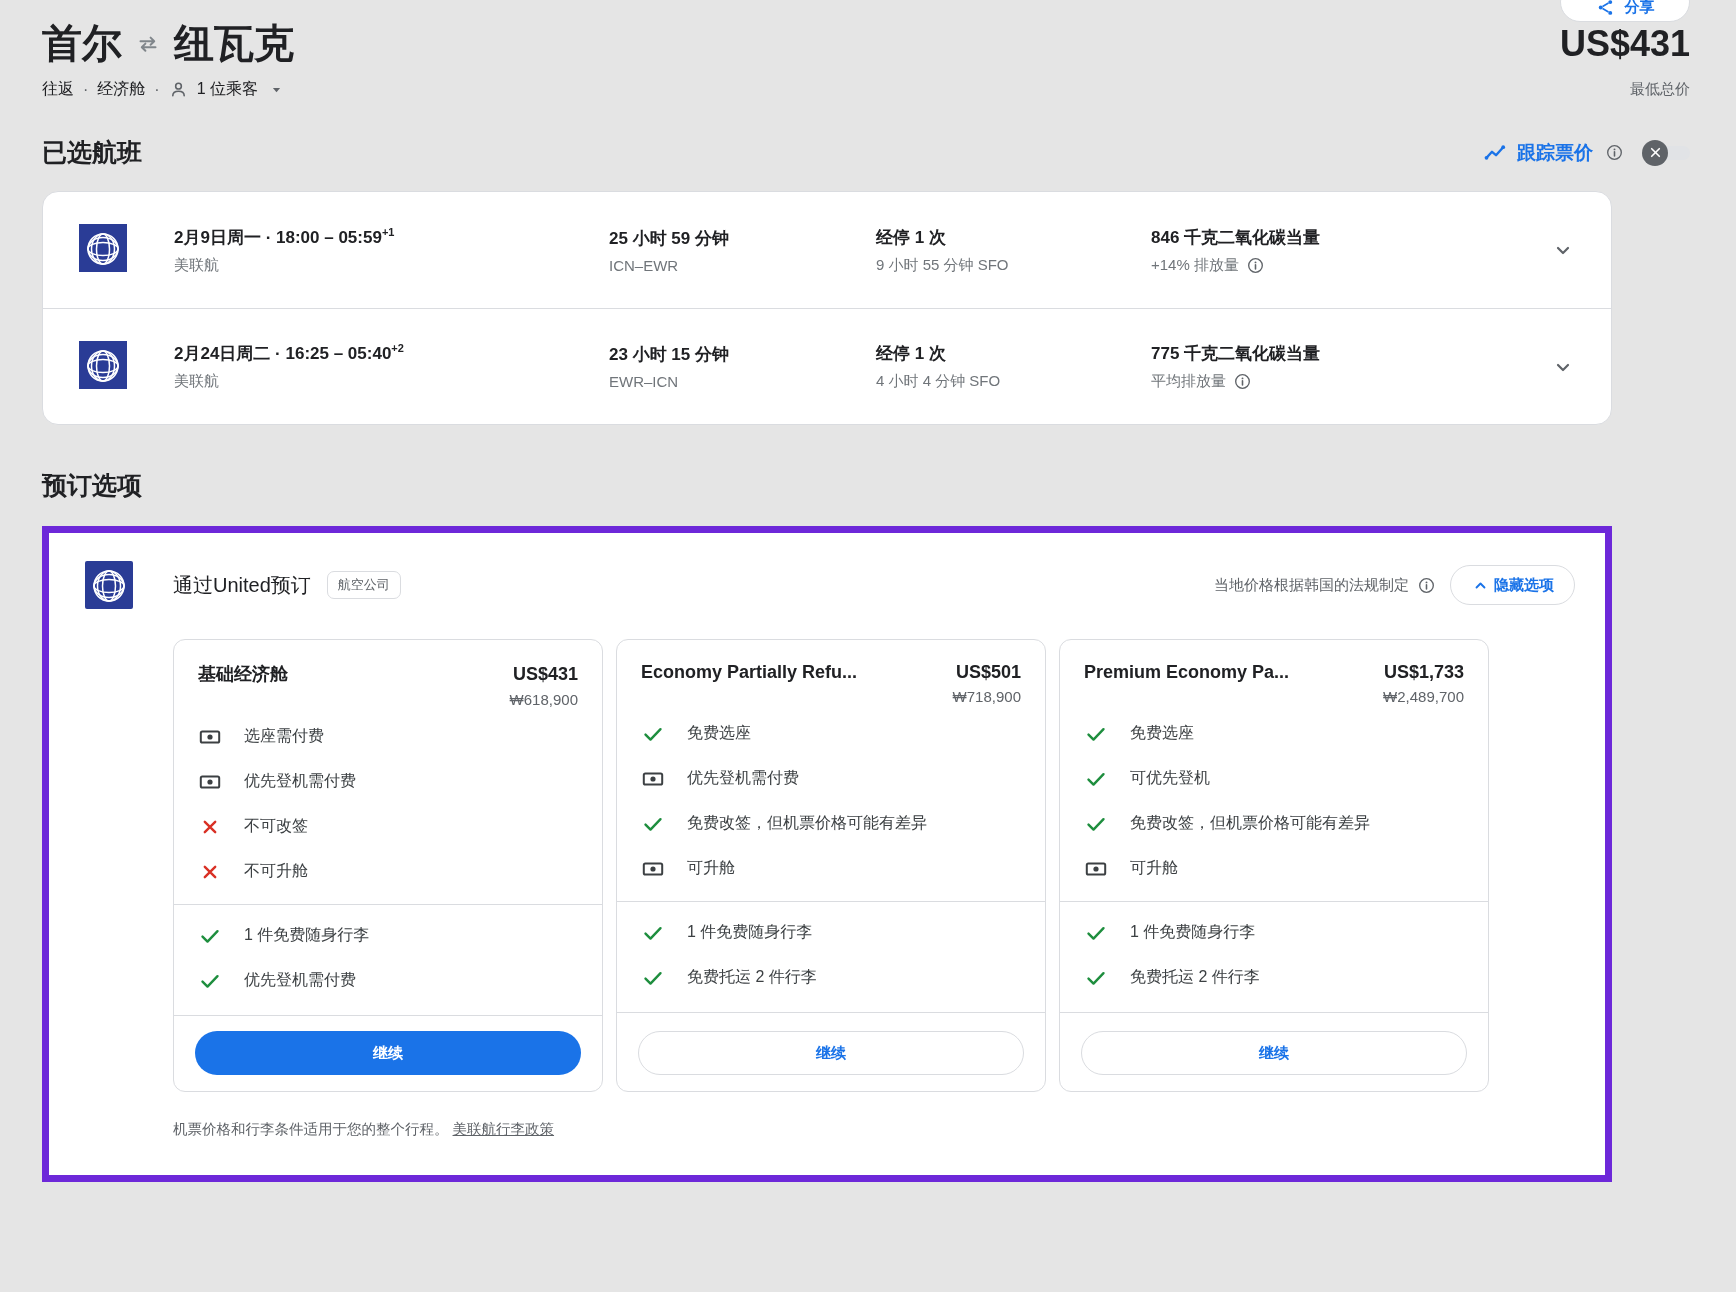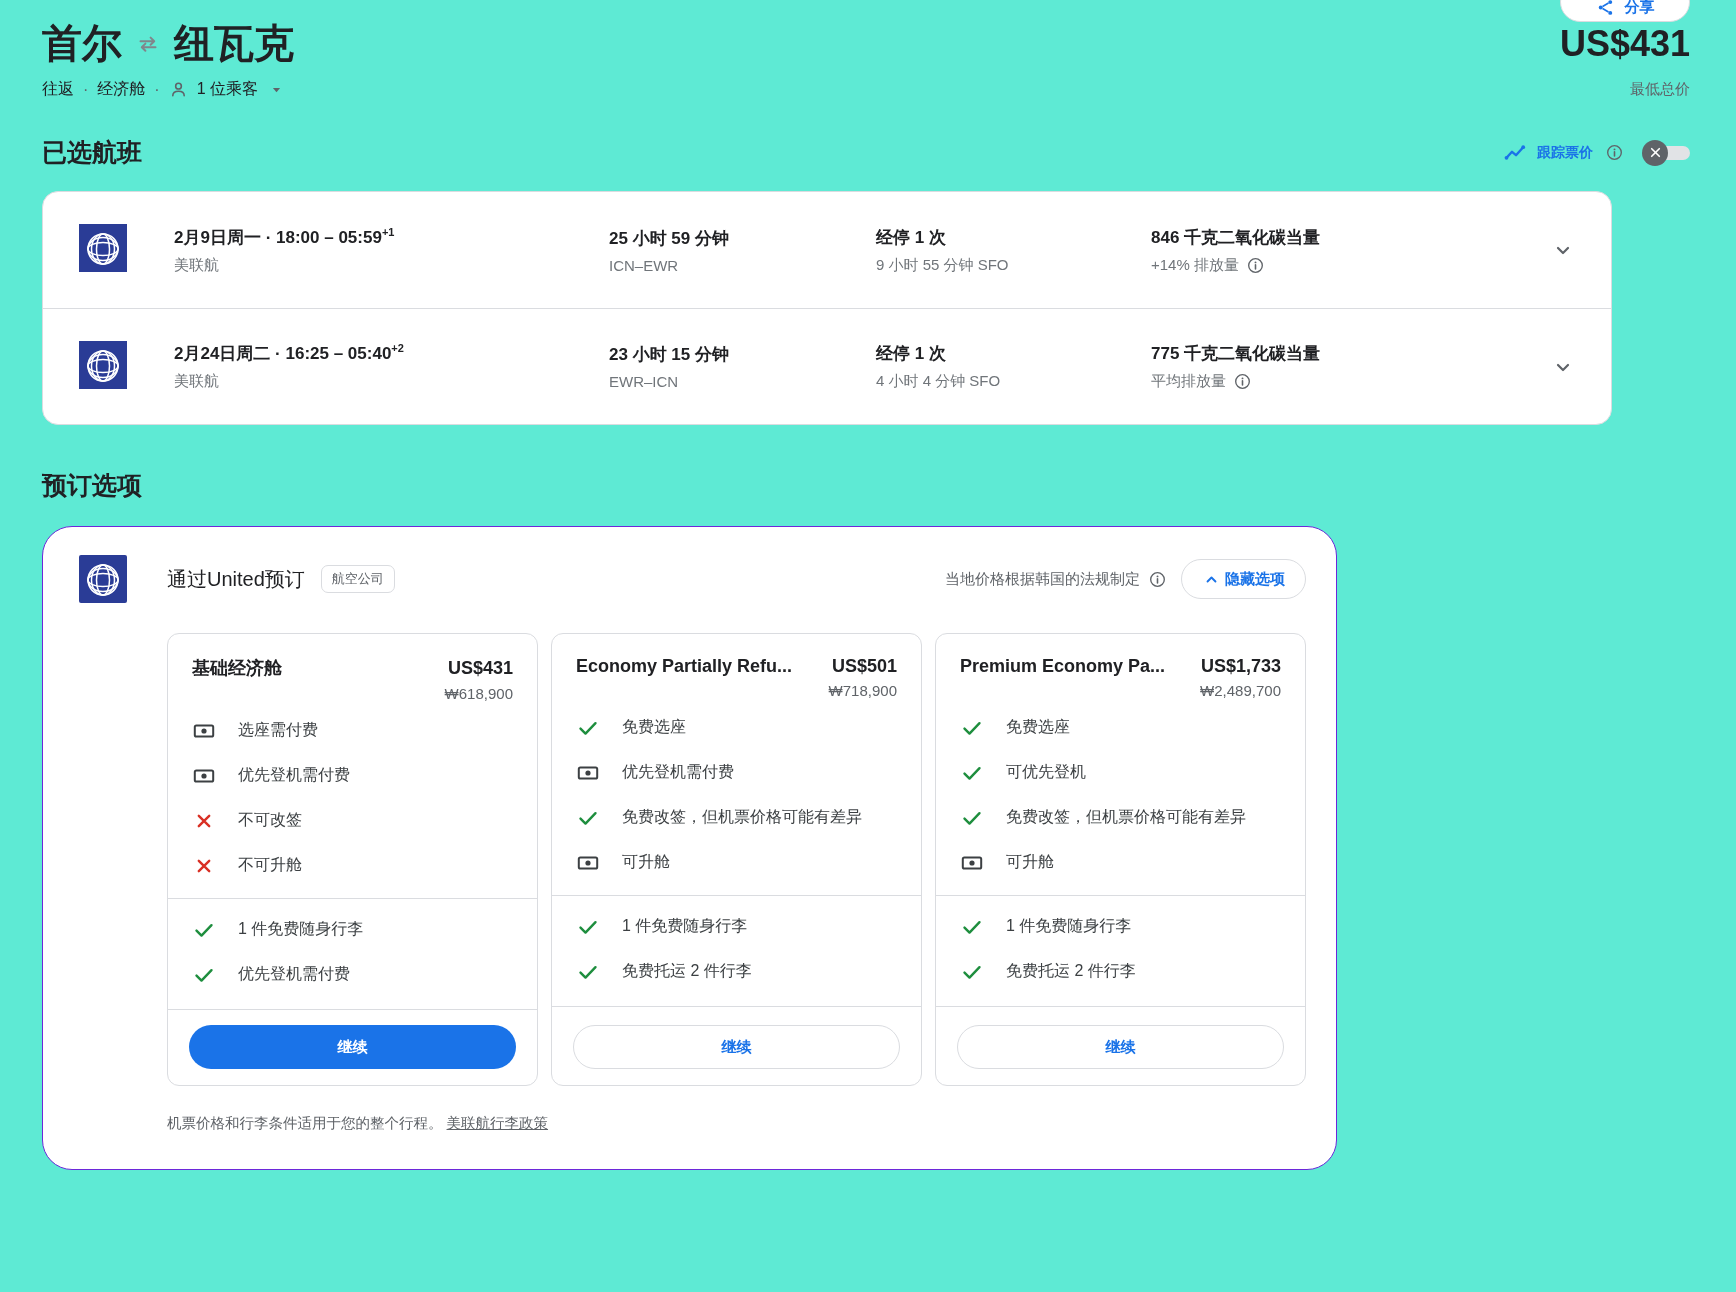--- a/index.html
+++ b/index.html
@@ -1,39 +1,39 @@
 <!DOCTYPE html>
 <html><head>
 <meta charset="utf-8">
 <style>
   * { box-sizing: border-box; margin: 0; padding: 0; }
   html,body { background:#fff; }
   body { font-family:"Liberation Sans", sans-serif; color:#202124; }
-  .page { position:relative; width:1736px; height:1292px; background:#5eead4; overflow:hidden; }
+  .page { position:relative; width:1736px; height:1292px; background:#e5e5e5; overflow:hidden; }
   .content { position:relative; padding:0 46px 0 42px; }
 
   
   .share-pill { position:absolute; top:-18px; right:46px; height:40px; width:130px;
     border:1px solid #dadce0; border-radius:20px; background:#fff; display:flex;
     align-items:flex-end; justify-content:center; gap:10px; padding-bottom:4px;
     color:#1a73e8; font-size:15px; font-weight:700; cursor:pointer; }
   .route-row { display:flex; justify-content:space-between; align-items:center; padding-top:16px; }
   .route-title { display:flex; align-items:center; gap:14px; font-size:40px; font-weight:600; color:#202124; }
   .swap { color:#80868b; width:30px; height:30px; }
   .hdr-price { font-size:36px; font-weight:700; }
   .sub-row { display:flex; justify-content:space-between; align-items:center; margin-top:8px; }
   .trip-meta { display:flex; align-items:center; gap:9px; font-size:16px; color:#202124; cursor:pointer; }
   .trip-meta .dot { color:#5f6368; }
   .price-caption { font-size:15px; color:#5f6368; }
 
   
   .sel-head { display:flex; justify-content:space-between; align-items:center; margin-top:36px; }
   .sec-title { font-size:25px; font-weight:600;font-family:Liberation Serif, serif; }
   .track-wrap { display:flex; align-items:center; gap:12px; }
-  .track-link { display:flex; align-items:center; gap:10px; color:#1a73e8; font-size:14px; font-weight:700; cursor:pointer; }
+  .track-link { display:flex; align-items:center; gap:10px; color:#1a73e8; font-size:19px; font-weight:700; cursor:pointer; }
   .ic { display:inline-flex; width:24px; height:24px; flex:none; }
   .ic svg { width:100%; height:100%; }
   .ic.small { width:19px; height:19px; }
   .info { color:#5f6368; cursor:pointer; }
   .toggle { position:relative; width:48px; height:26px; margin-left:6px; cursor:pointer; }
   .toggle-track { position:absolute; right:0; top:6px; width:42px; height:14px; border-radius:7px; background:#e1e3e6; }
   .toggle-thumb { position:absolute; left:0; top:0; width:26px; height:26px; border-radius:50%;
     background:#5f6368; display:flex; align-items:center; justify-content:center; color:#fff; }
   .toggle-thumb svg { width:13px; height:13px; }
 
@@ -43,21 +43,21 @@
   .flight-row + .flight-row { border-top:1px solid #dadce0; }
   .airline-logo { width:48px; height:48px; border-radius:2px; overflow:hidden; }
   .p { font-size:17px; font-weight:600; color:#202124; }
   .s { font-size:15px; color:#70757a; margin-top:7px; display:flex; align-items:center; gap:7px; }
   .p sup { font-size:11px; font-weight:600; }
   .chev { color:#5f6368; }
 
   
   .booking-head { margin-top:44px; }
   .ranking { margin-top:8px; display:flex; align-items:center; gap:8px; font-size:14.5px; color:#5f6368; }
-  .booking-card { margin-top:24px; width:1295px; border:1px solid #6d28d9; border-radius:30px; background:#fff; }
+  .booking-card { margin-top:24px; width:1570px; border:7px solid #6d28d9; border-radius:0; background:#fff; }
   .provider-row { display:flex; align-items:center; padding:28px 30px 0 36px; }
   .provider-title { display:flex; align-items:center; margin-left:40px; font-size:20px; font-weight:500; }
   .badge { margin-left:16px; font-size:13px; color:#5f6368; border:1px solid #dadce0; border-radius:7px;
     padding:4px 10px; font-weight:400; }
   .provider-right { margin-left:auto; display:flex; align-items:center; gap:14px; }
   .local-note { display:flex; align-items:center; gap:8px; font-size:15px; color:#5f6368; }
   .hide-pill { display:flex; align-items:center; gap:4px; height:40px; padding:0 20px; border:1px solid #dadce0;
     border-radius:20px; background:#fff; color:#1a73e8; font-size:15px; font-weight:700; cursor:pointer; }
 
   .fares { display:flex; gap:13px; margin:30px 30px 0 124px; }

